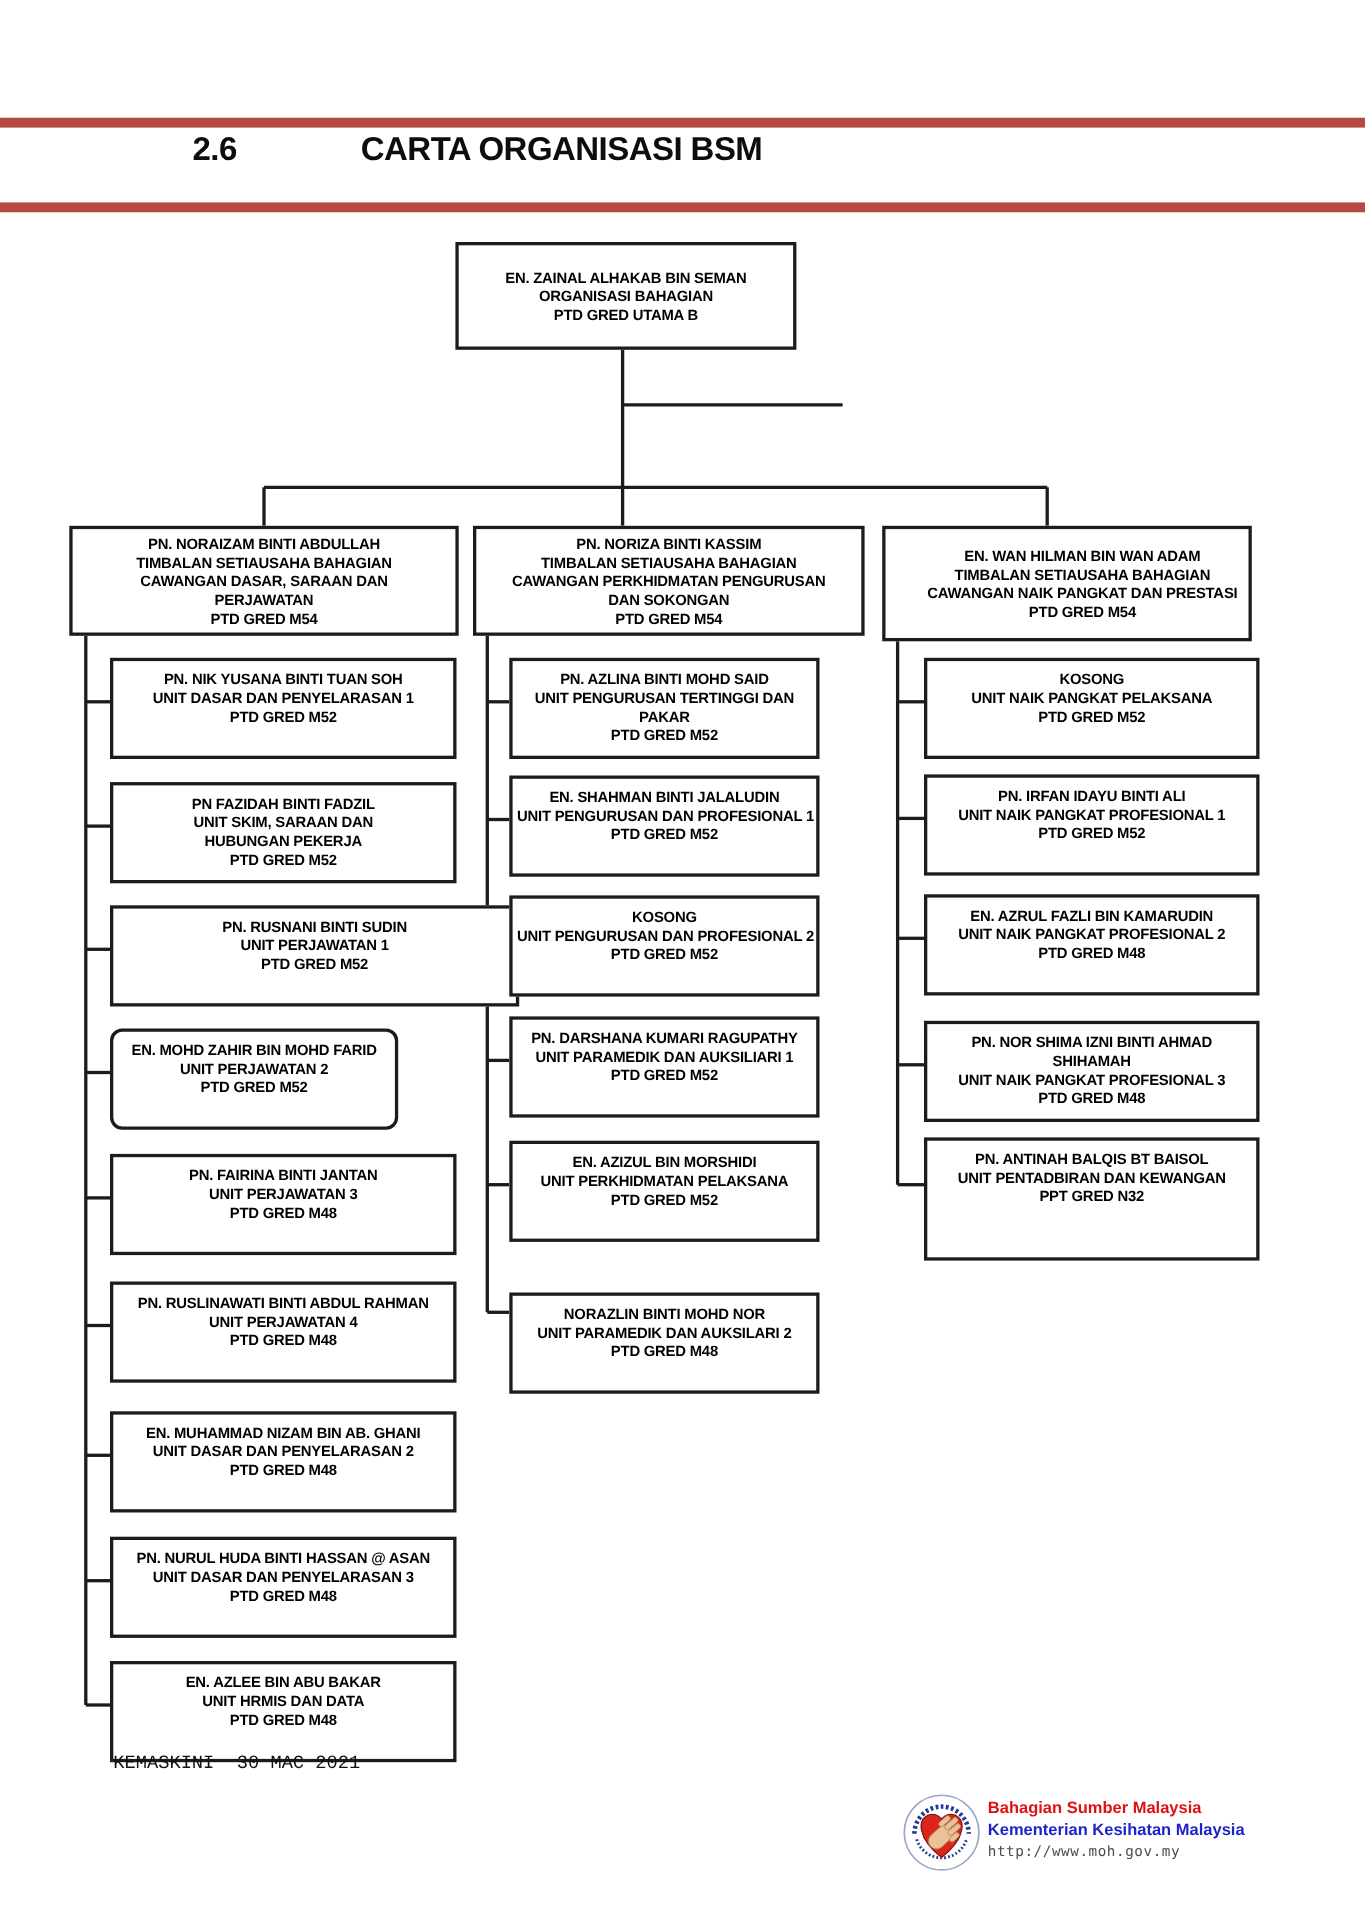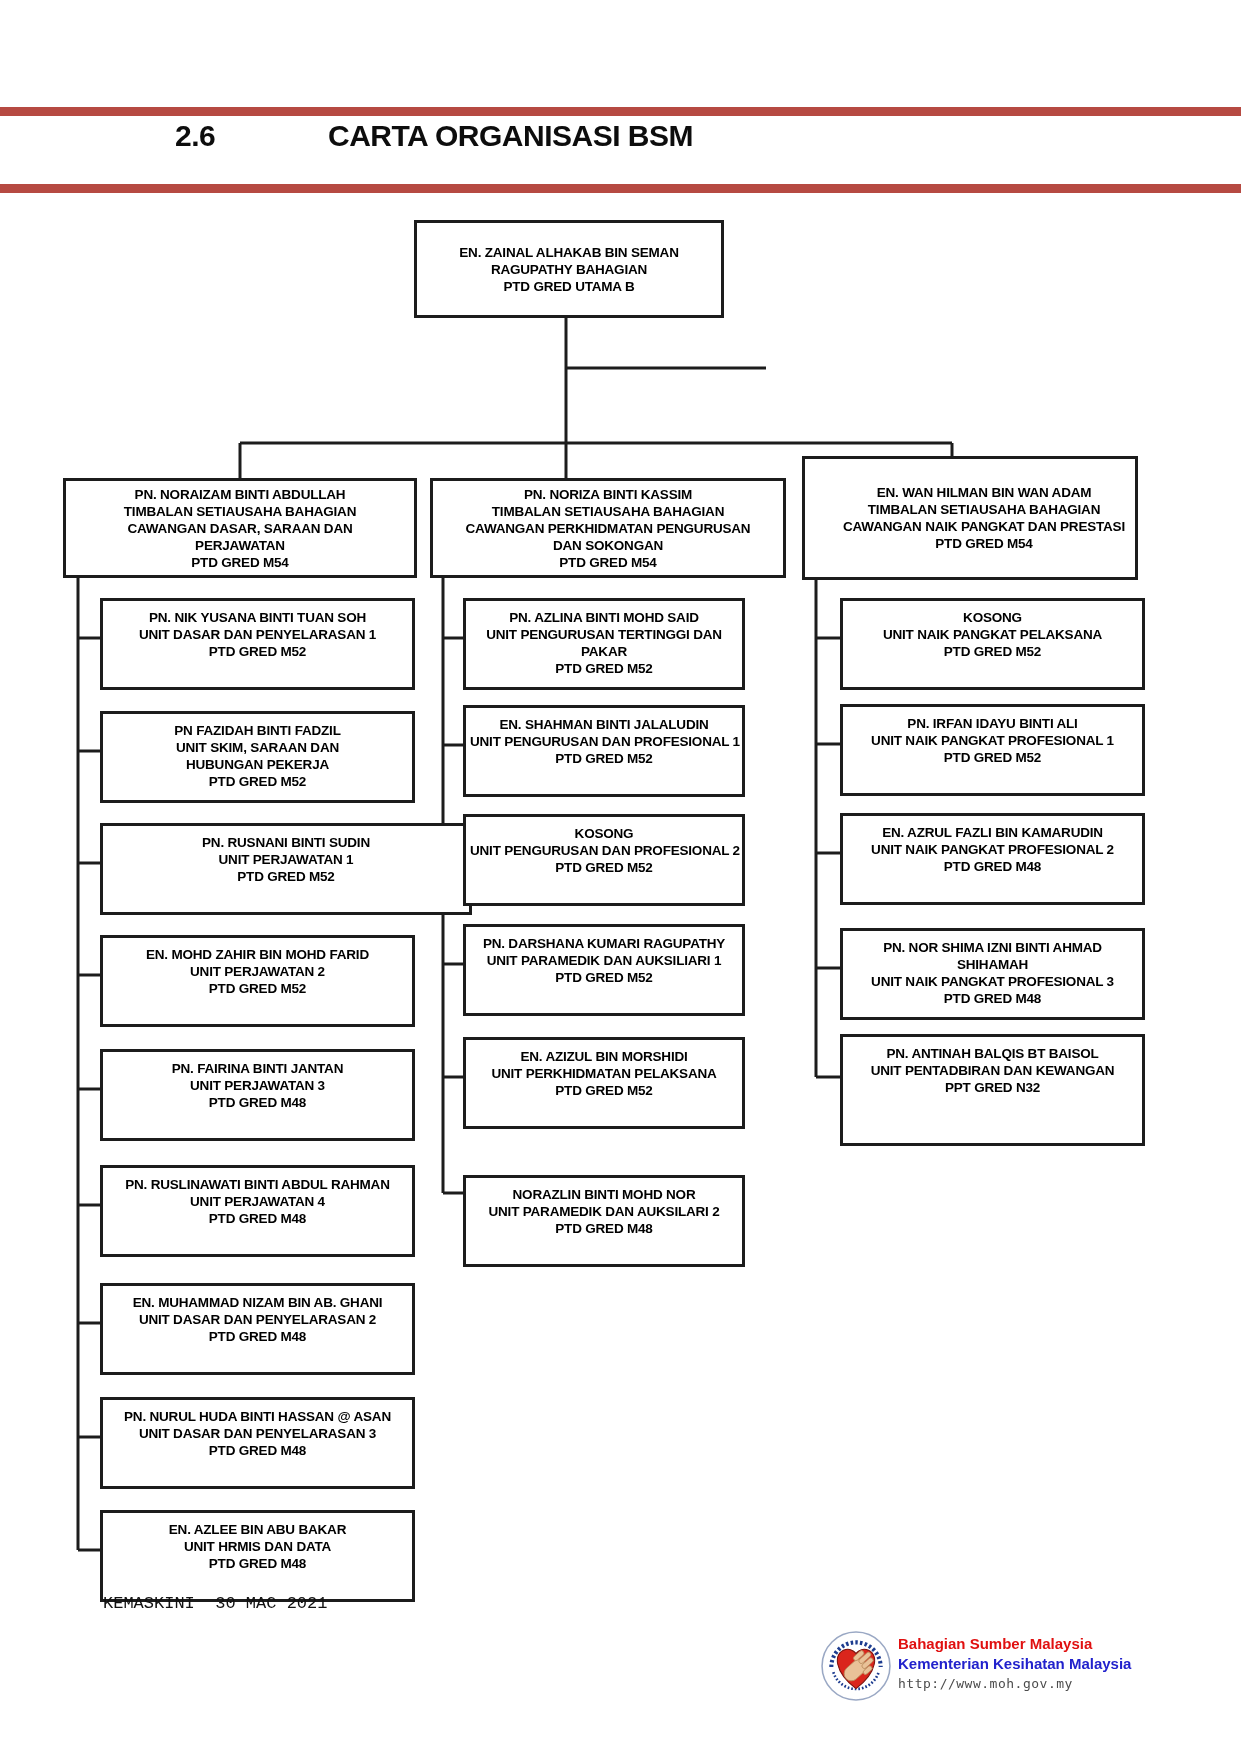--- a/index.html
+++ b/index.html
@@ -64,21 +64,21 @@
         <line x1="816" y1="578" x2="816" y2="1077" stroke="#1c1c1c" stroke-width="3"></line>
         <line x1="816" y1="638" x2="840" y2="638" stroke="#1c1c1c" stroke-width="3"></line>
         <line x1="816" y1="744" x2="840" y2="744" stroke="#1c1c1c" stroke-width="3"></line>
         <line x1="816" y1="853" x2="840" y2="853" stroke="#1c1c1c" stroke-width="3"></line>
         <line x1="816" y1="968" x2="840" y2="968" stroke="#1c1c1c" stroke-width="3"></line>
         <line x1="816" y1="1077" x2="840" y2="1077" stroke="#1c1c1c" stroke-width="3"></line>
       </svg>
 
   <div class="obox vcenter" style="left: 414px; top: 220px; width: 310px; height: 98px;">
         <div class="oline">EN. ZAINAL ALHAKAB BIN SEMAN</div>
-        <div class="oline">RAGUPATHY BAHAGIAN</div>
+        <div class="oline">ORGANISASI BAHAGIAN</div>
         <div class="oline">PTD GRED UTAMA B</div>
       </div>
       <div class="obox vcenter" style="left: 63px; top: 478px; width: 354px; height: 100px;">
         <div class="oline">PN. NORAIZAM BINTI ABDULLAH</div>
         <div class="oline">TIMBALAN SETIAUSAHA BAHAGIAN</div>
         <div class="oline">CAWANGAN DASAR, SARAAN DAN</div>
         <div class="oline">PERJAWATAN</div>
         <div class="oline">PTD GRED M54</div>
       </div>
       <div class="obox" style="left: 100px; top: 598px; width: 315px; height: 92px;">
@@ -90,21 +90,21 @@
         <div class="oline">PN FAZIDAH BINTI FADZIL</div>
         <div class="oline">UNIT SKIM, SARAAN DAN</div>
         <div class="oline">HUBUNGAN PEKERJA</div>
         <div class="oline">PTD GRED M52</div>
       </div>
       <div class="obox" style="left: 100px; top: 823px; width: 372px; height: 92px;">
         <div class="oline">PN. RUSNANI BINTI SUDIN</div>
         <div class="oline">UNIT PERJAWATAN 1</div>
         <div class="oline">PTD GRED M52</div>
       </div>
-      <div class="obox" style="left: 100px; top: 935px; width: 315px; height: 92px;">
+      <div class="obox" style="left: 100px; top: 935px; width: 262px; height: 92px; border-radius: 11px;">
         <div class="oline">EN. MOHD ZAHIR BIN MOHD FARID</div>
         <div class="oline">UNIT PERJAWATAN 2</div>
         <div class="oline">PTD GRED M52</div>
       </div>
       <div class="obox" style="left: 100px; top: 1049px; width: 315px; height: 92px;">
         <div class="oline">PN. FAIRINA BINTI JANTAN</div>
         <div class="oline">UNIT PERJAWATAN 3</div>
         <div class="oline">PTD GRED M48</div>
       </div>
       <div class="obox" style="left: 100px; top: 1165px; width: 315px; height: 92px;">
@@ -158,21 +158,21 @@
       <div class="obox" style="left: 463px; top: 1037px; width: 282px; height: 92px;">
         <div class="oline">EN. AZIZUL BIN MORSHIDI</div>
         <div class="oline">UNIT PERKHIDMATAN PELAKSANA</div>
         <div class="oline">PTD GRED M52</div>
       </div>
       <div class="obox" style="left: 463px; top: 1153px; width: 282px; height: 92px; margin-top: 22px;">
         <div class="oline">NORAZLIN BINTI MOHD NOR</div>
         <div class="oline">UNIT PARAMEDIK DAN AUKSILARI 2</div>
         <div class="oline">PTD GRED M48</div>
       </div>
-      <div class="obox vcenter" style="left: 802px; top: 456px; width: 336px; height: 124px; padding-left: 32px;">
+      <div class="obox vcenter" style="left: 802px; top: 478px; width: 336px; height: 105px; padding-left: 32px;">
         <div class="oline">EN. WAN HILMAN BIN WAN ADAM</div>
         <div class="oline">TIMBALAN SETIAUSAHA BAHAGIAN</div>
         <div class="oline">CAWANGAN NAIK PANGKAT DAN PRESTASI</div>
         <div class="oline">PTD GRED M54</div>
       </div>
       <div class="obox" style="left: 840px; top: 598px; width: 305px; height: 92px;">
         <div class="oline">KOSONG</div>
         <div class="oline">UNIT NAIK PANGKAT PELAKSANA</div>
         <div class="oline">PTD GRED M52</div>
       </div>

